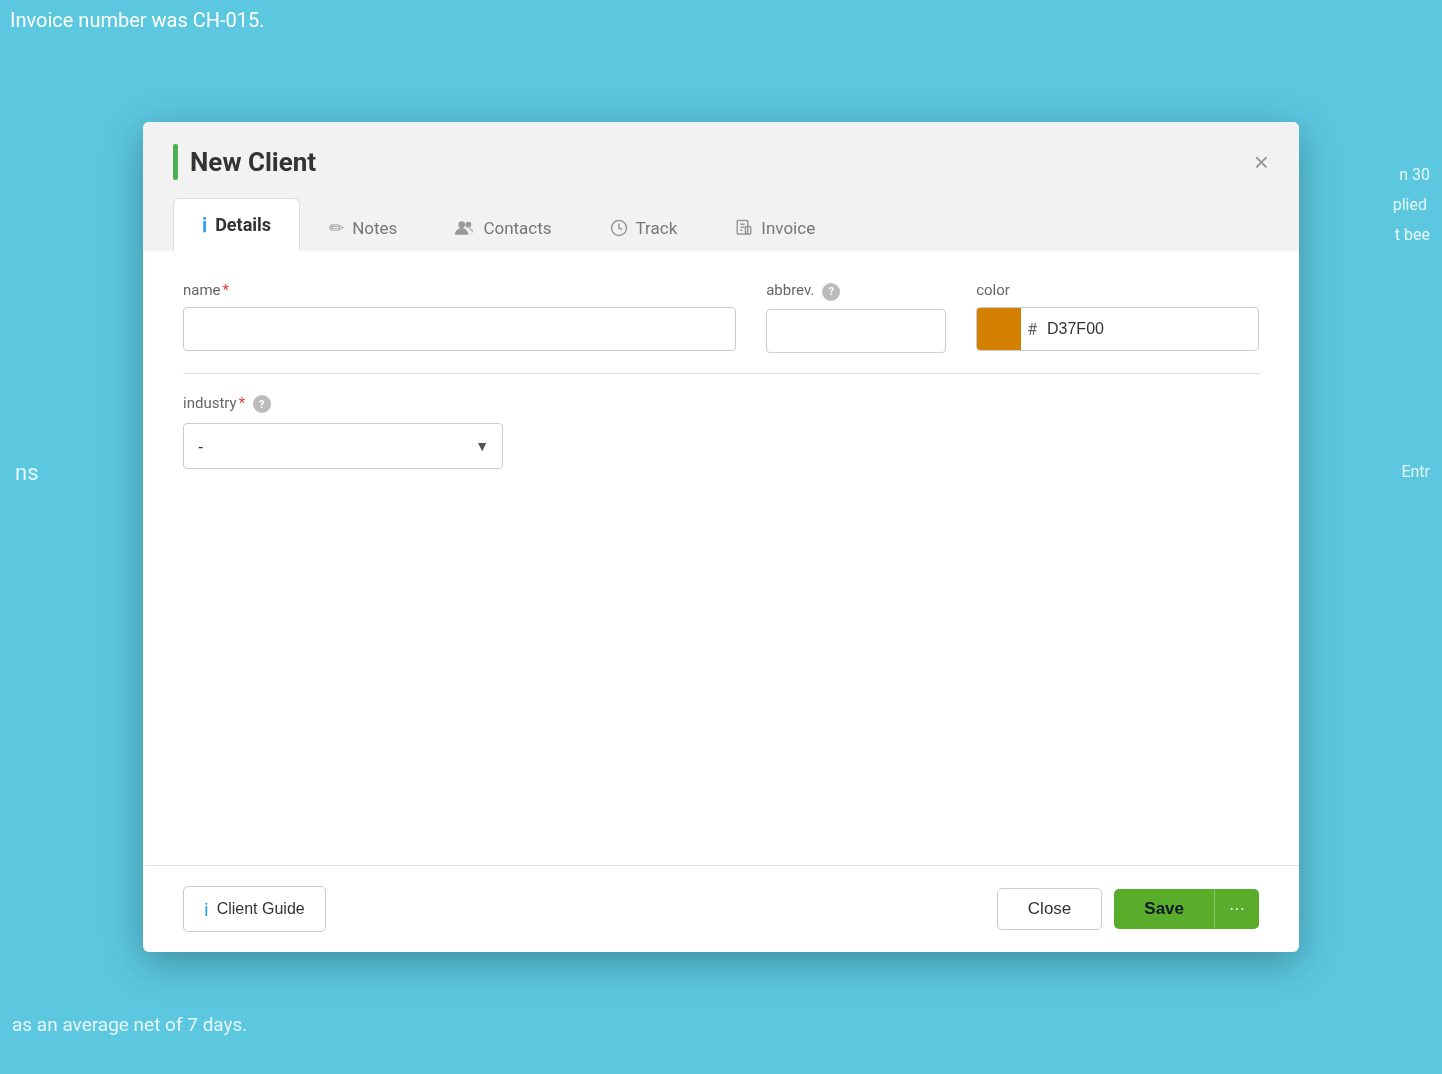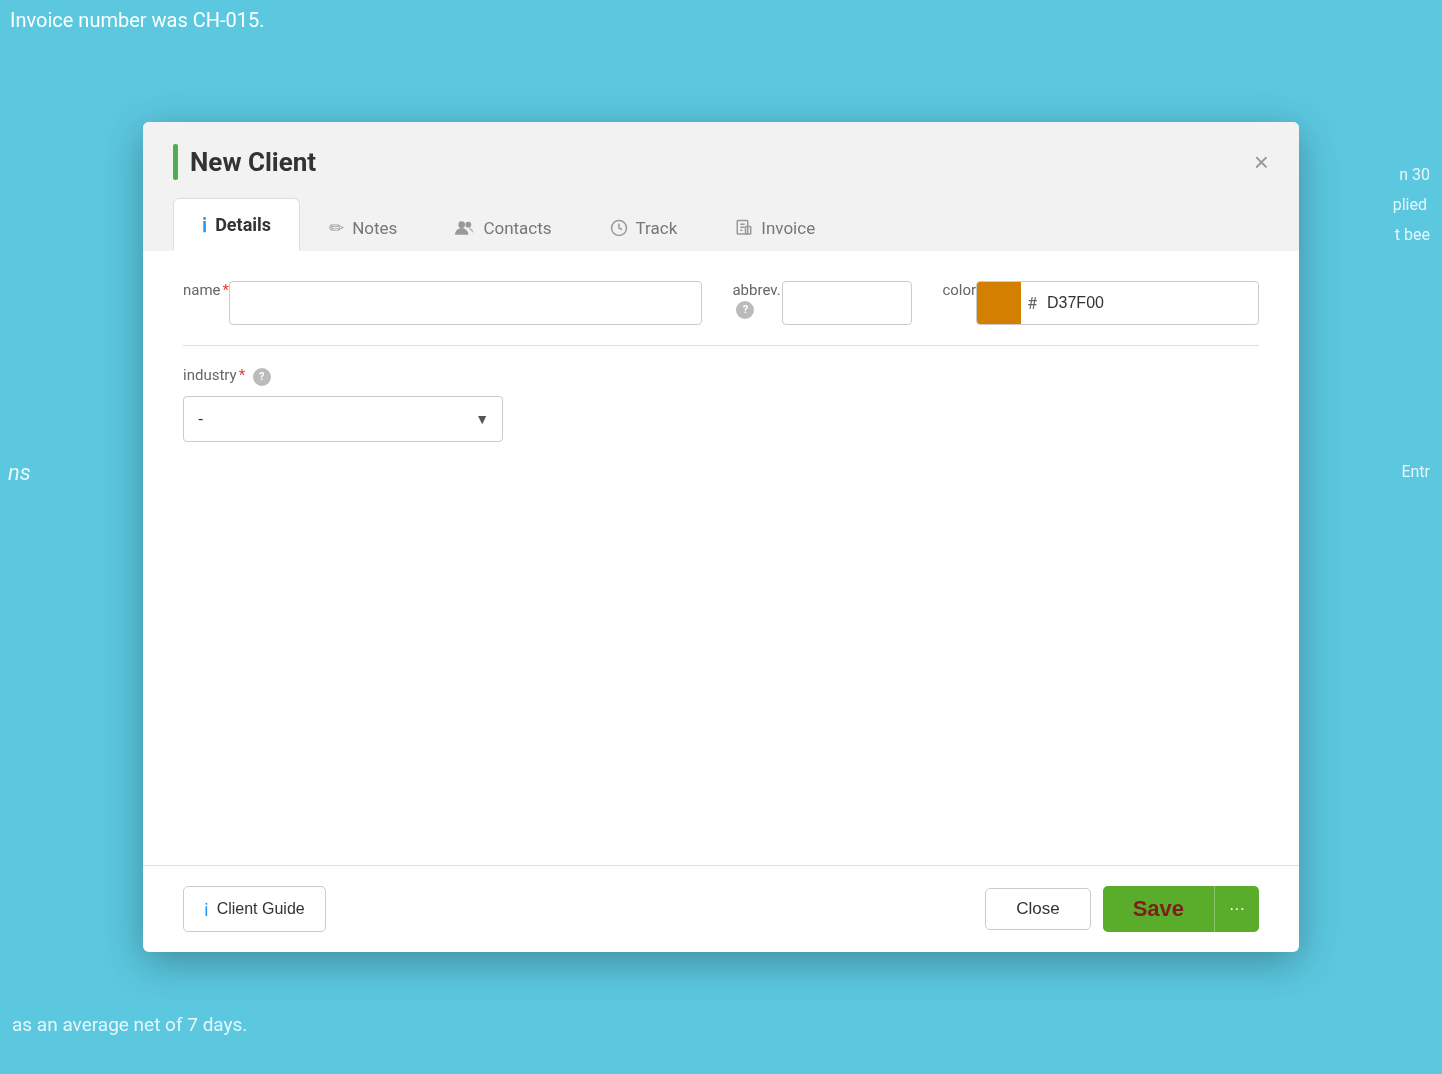--- a/index.html
+++ b/index.html
@@ -130,20 +130,22 @@
     
     .form-row {
       display: flex;
       align-items: flex-start;
       gap: 30px;
       margin-bottom: 10px;
     }
 
     .form-group {
       display: flex;
+      flex-direction: column;
+      gap: 8px;
     }
 
     .form-group.name-group { flex: 2; }
     .form-group.abbrev-group { flex: 0 0 180px; }
     .form-group.color-group { flex: 0 0 220px; }
 
     .form-label {
       font-size: 15px;
       color: #666;
     }
@@ -296,24 +298,24 @@
 
     .save-btn-group {
       display: flex;
       align-items: stretch;
       border-radius: 5px;
       overflow: hidden;
     }
 
     .save-btn {
       background: #5aad2a;
-      color: #7f1d1d;
+      color: #0f172a;
       border: none;
       padding: 10px 30px;
-      font-size: 22px;
+      font-size: 17px;
       font-weight: 600;
       cursor: pointer;
     }
 
     .save-more-btn {
       background: #5aad2a;
       color: #fff;
       border: none;
       border-left: 1px solid rgba(255,255,255,0.3);
       padding: 10px 14px;
@@ -336,21 +338,21 @@
     }
   </style>
 </head>
 <body>
 
 <div class="bg-layer">
   <div class="bg-item" style="top: 8px; left: 10px; color: #fff; font-size: 20px;">Invoice number was CH-015.</div>
   <div class="bg-item" style="top: 165px; right: 12px;">n 30</div>
   <div class="bg-item" style="top: 195px; right: 15px;">plied</div>
   <div class="bg-item" style="top: 225px; right: 12px;">t bee</div>
-  <div class="bg-item" style="top: 460px; left: 8px; font-size: 22px; font-style: italic;">ns</div>
+  <div class="bg-item" style="top: 460px; left: 15px; font-size: 22px;">ns</div>
   <div class="bg-item" style="top: 462px; right: 12px;">Entr</div>
   <div class="bg-item" style="bottom: 38px; left: 12px; font-size: 19px;">as an average net of 7 days.</div>
 </div>
 
 <div class="modal-overlay">
   <div class="modal">
 
     <div class="modal-header">
       <div class="modal-title-area">
         <div class="modal-title-bar"></div>

